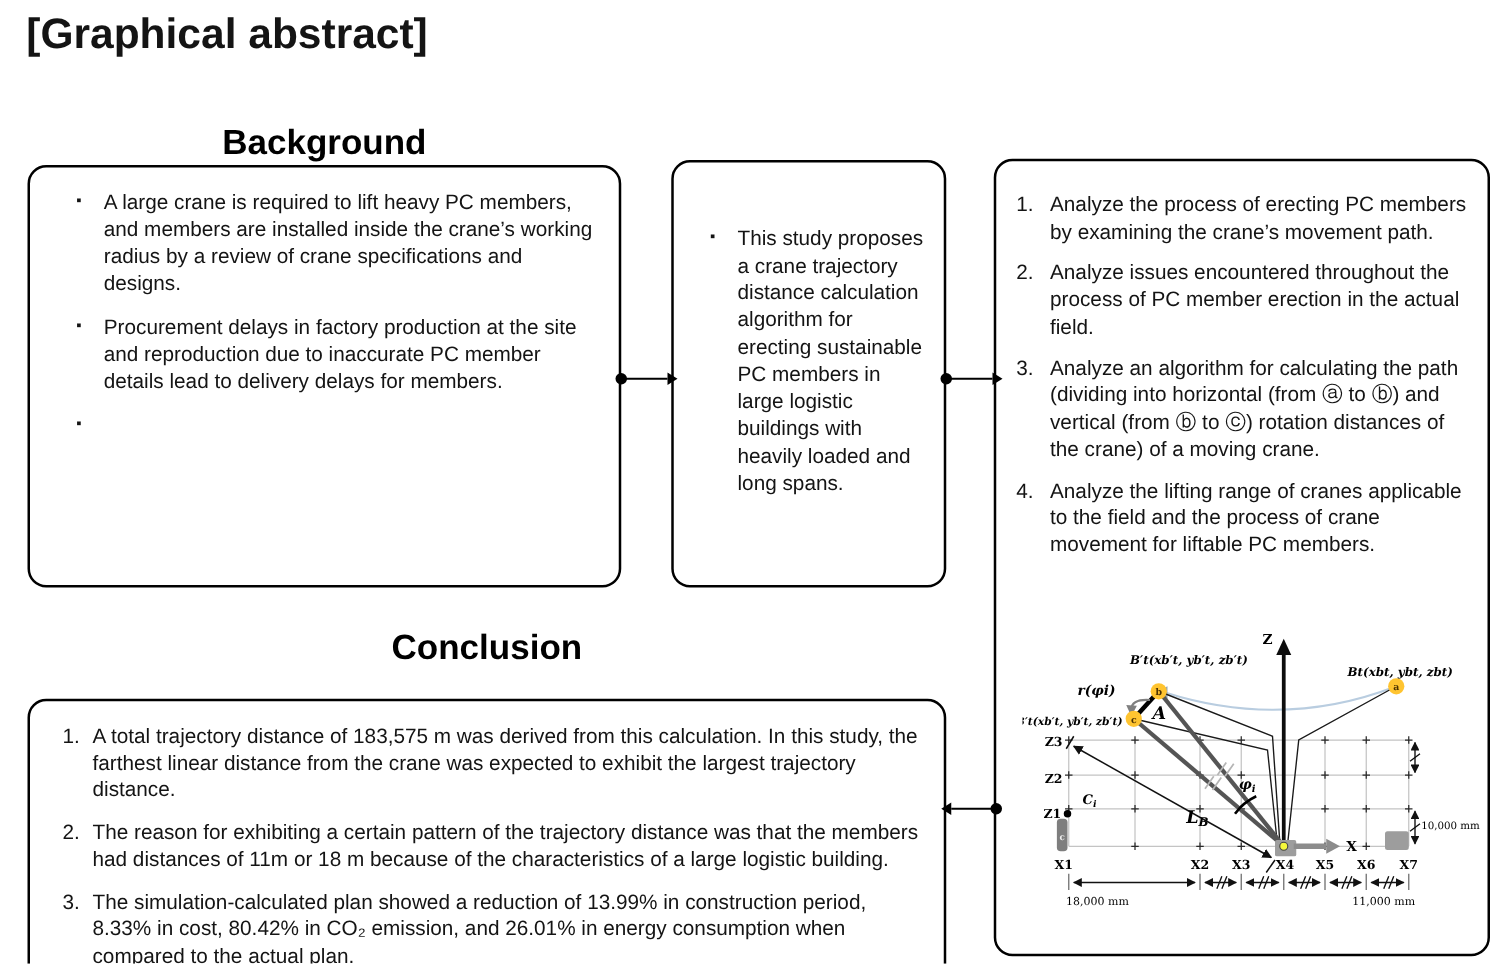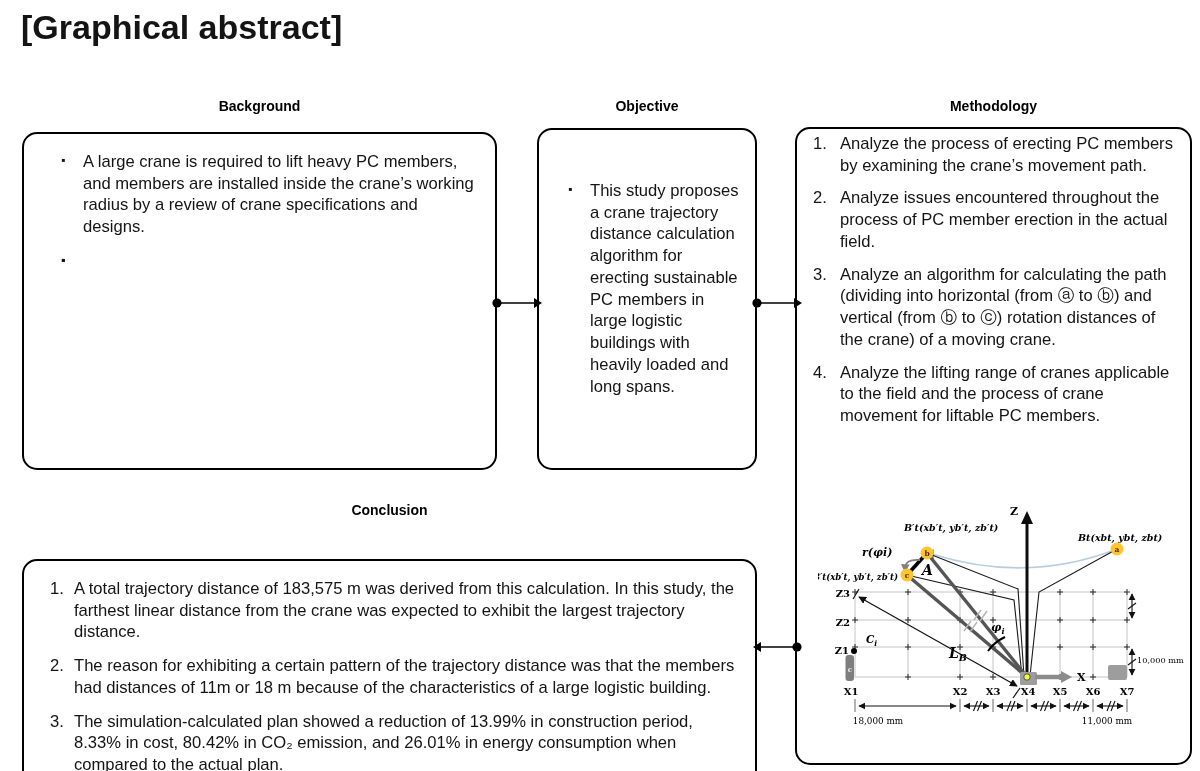--- a/index.html
+++ b/index.html
@@ -2,57 +2,55 @@
 <html><head>
 <meta charset="utf-8">
 <style>
   * { margin:0; padding:0; box-sizing:border-box; }
   html,body { background:#ffffff; }
   .canvas {
     position:relative; width:1200px; height:771px; background:#fff;
     font-family:"Liberation Sans", sans-serif; color:#141414; overflow:hidden;
   }
   .page-title { position:absolute; left:21px; top:8px; font-size:34px; font-weight:bold; letter-spacing:0; }
-  .heading { position:absolute; font-weight:bold; font-size:14px; text-align:center; color:#000; }
+  .heading { position:absolute; font-weight:bold; font-size:28px; text-align:center; color:#000; }
   .box { position:absolute; border:2.6px solid #000; border-radius:15px; background:#fff; }
   #h-bg    { left:22px;  top:98px;  width:475px; }
   #h-obj   { left:537px; top:98px;  width:220px; }
   #h-meth  { left:795px; top:98px;  width:397px; }
   #h-concl { left:22px;  top:482px; width:735px;margin-top:20px; }
   #box-bg    { left:22px;  top:132px; width:475px; height:338px; padding:17px 18px 0 36px; }
   #box-obj   { left:537px; top:128px; width:220px; height:342px; padding:50px 10px 0 28px; }
-  #box-meth  { left:795px; top:127px; width:397px; height:638px; padding:4px 8px 0 14px; }
+  #box-meth  { left:795px; top:127px; width:397px; height:638px; padding:24px 8px 0 14px; }
   #box-concl { left:22px;  top:511px; width:735px; height:253px; padding:17px 12px 0 24px;margin-top:48px; }
   ul.blist { list-style:none; }
   ul.blist li { position:relative; padding-left:23px; font-size:16.6px; line-height:1.31; margin-bottom:13px; }
   ul.blist li .blt { position:absolute; left:1px; top:2px; font-size:12px; }
   ol.nlist { list-style:none; counter-reset:item; }
   ol.nlist li { position:relative; counter-increment:item; padding-left:29px; font-size:16.6px; line-height:1.31; margin-bottom:11px; }
   ol.nlist li::before { content:counter(item) "."; position:absolute; left:2px; top:0; }
   #box-concl ol.nlist li { padding-left:26px; margin-bottom:12px; }
   .conn { position:absolute; }
   .diagram { position:absolute; left:818px; top:502px; }
   svg text { font-family:"DejaVu Serif","Liberation Serif",serif; }
 </style>
 </head>
 <body>
 
 <div class="canvas">
 
   <div class="page-title">[Graphical abstract]</div>
 
   <div class="heading" id="h-bg">Background</div>
-  <div class="heading" id="h-obj">Objective</div>
-  <div class="heading" id="h-meth">Methodology</div>
   <div class="heading" id="h-concl">Conclusion</div>
 
   <div class="box" id="box-bg">
     <ul class="blist">
       <li><span class="blt">▪</span><span>A large crane is required to lift heavy PC members, and members are installed inside the crane’s working radius by a review of crane specifications and designs.</span></li>
-      <li><span class="blt">▪</span></li>
+      <li><span class="blt">▪</span><span>Procurement delays in factory production at the site and reproduction due to inaccurate PC member details lead to delivery delays for members.</span></li>
       <li><span class="blt">▪</span></li>
     </ul>
   </div>
 
   <div class="box" id="box-obj">
     <ul class="blist">
       <li><span class="blt">▪</span><span>This study proposes a crane trajectory distance calculation algorithm for erecting sustainable PC members in large logistic buildings with heavily loaded and long spans.</span></li>
     </ul>
   </div>
 

